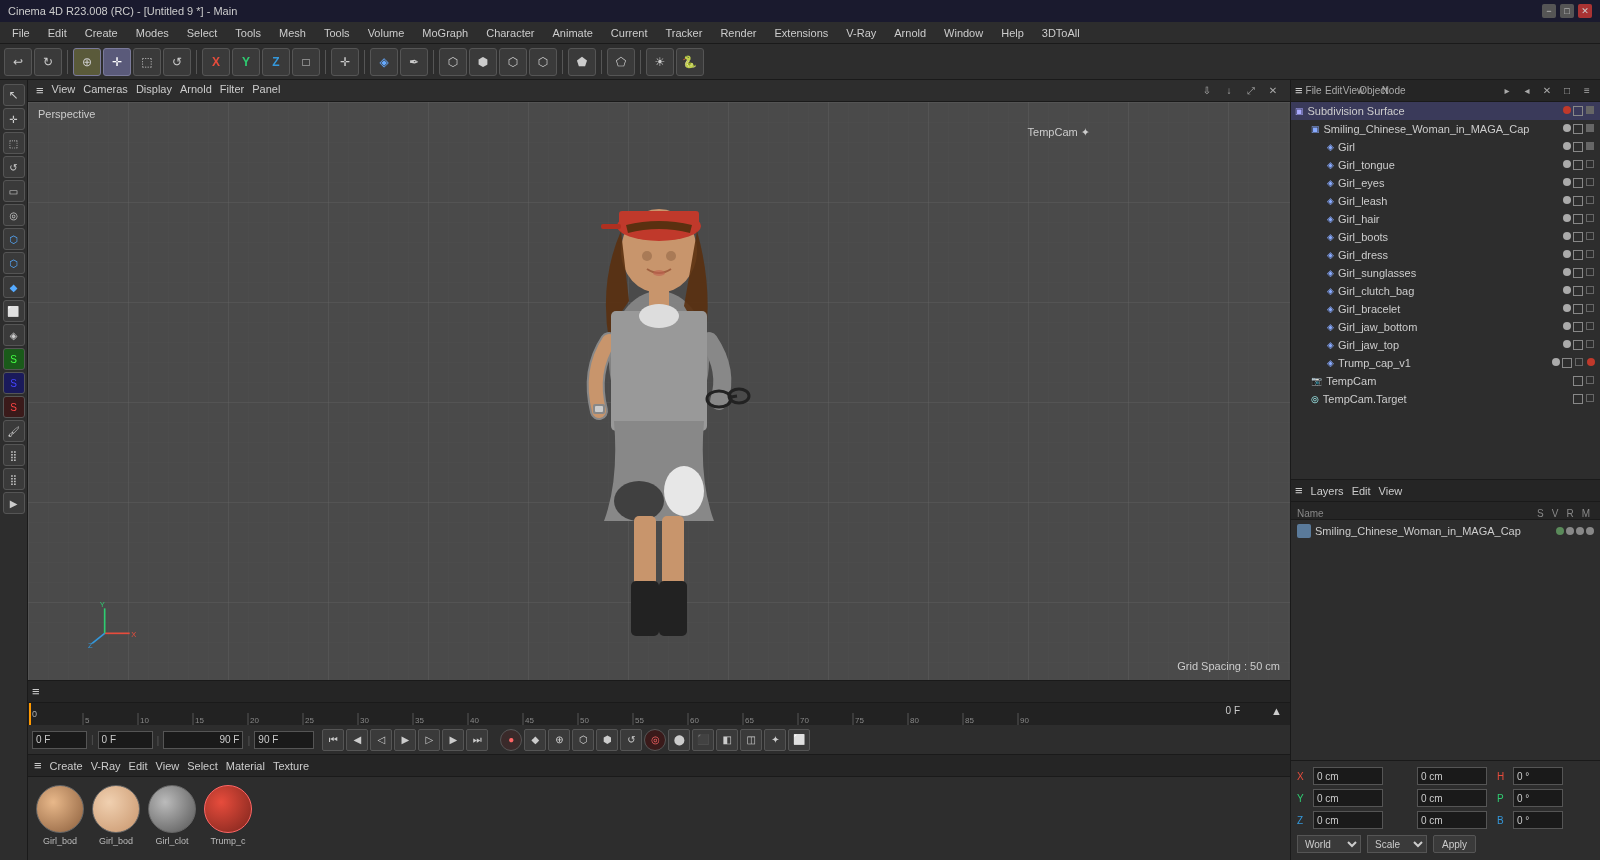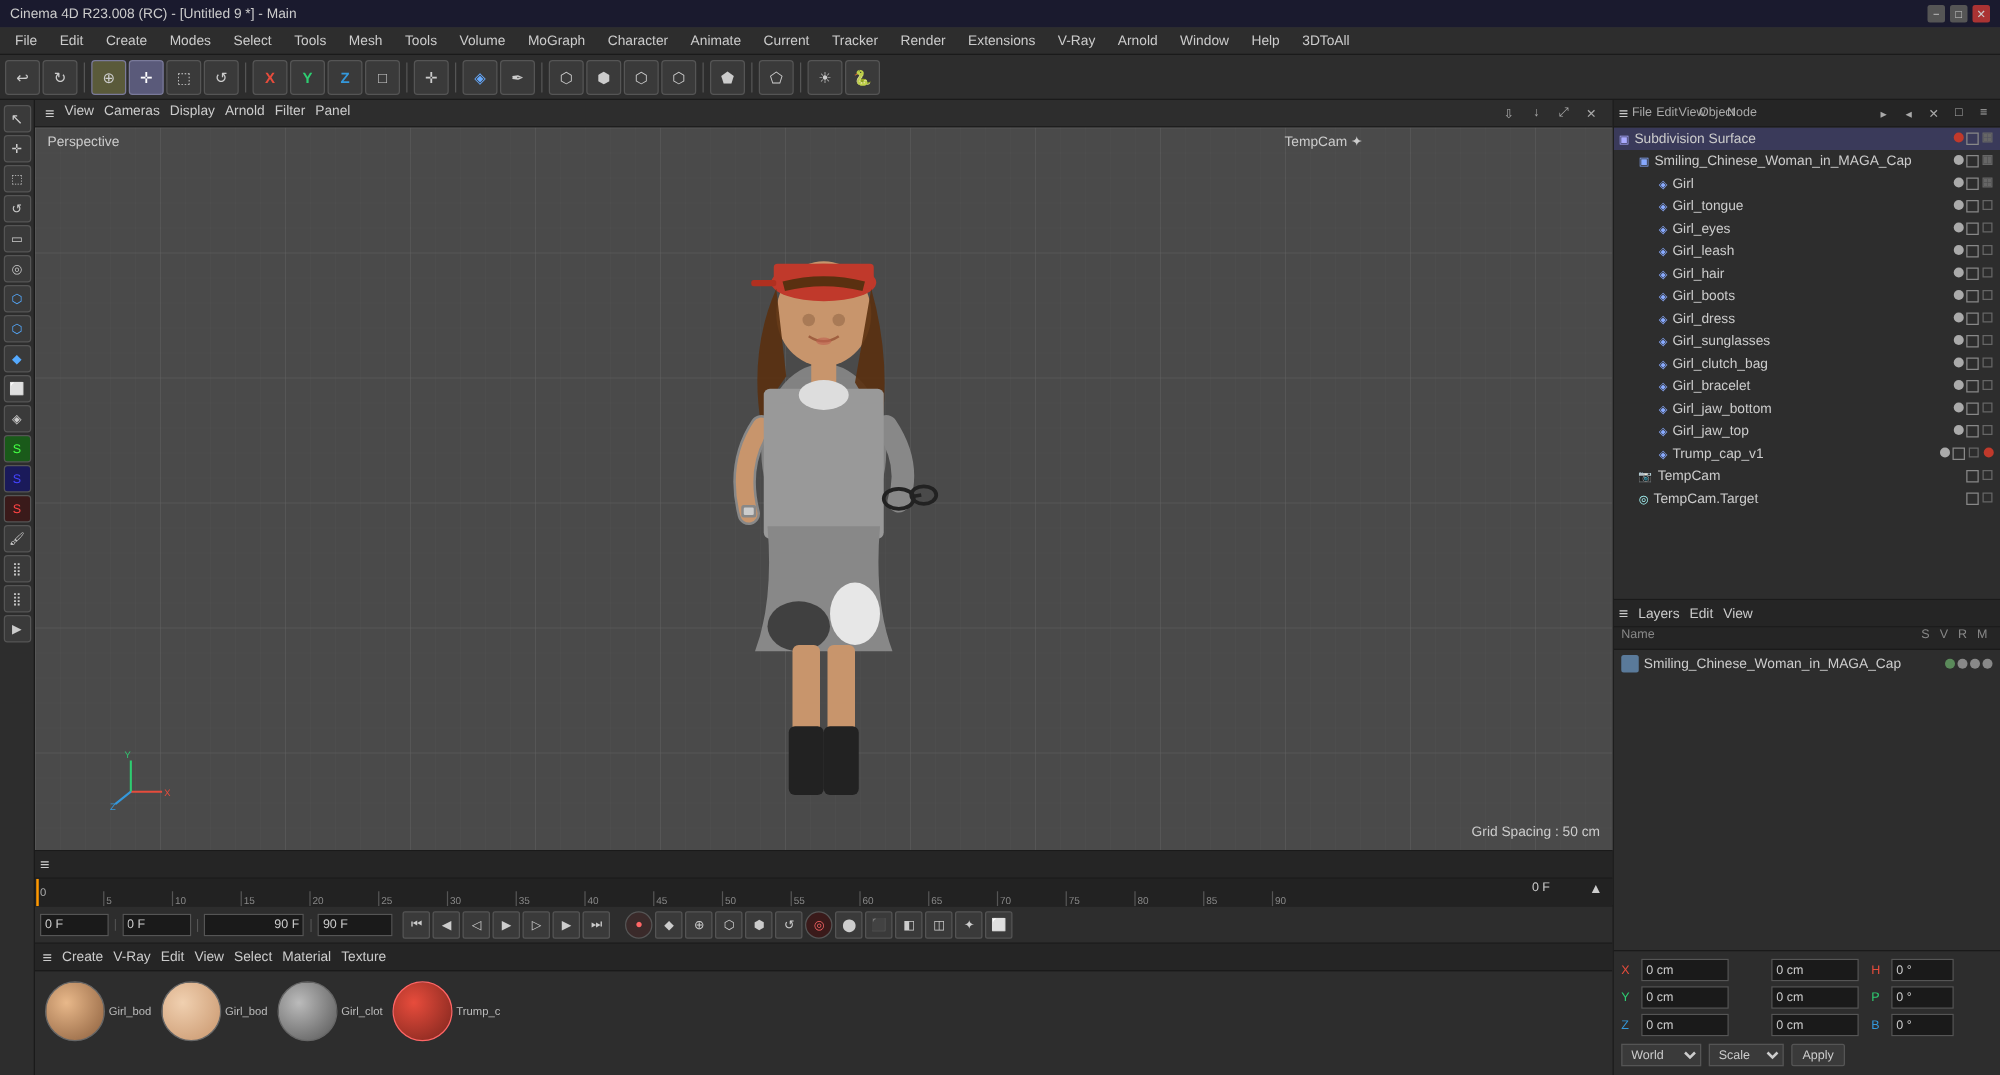--- a/index.html
+++ b/index.html
@@ -36,21 +36,21 @@
     #viewport-topbar .vp-menu { display: flex; gap: 8px; }
     #viewport-topbar .vp-menu-item { color: #ccc; font-size: 11px; cursor: pointer; }
     #viewport-topbar .vp-icons { display: flex; gap: 4px; }
     #viewport { flex: 1; background: #4a4a4a; position: relative; overflow: hidden; }
 
     
     #viewport-bg { position: absolute; inset: 0; background: #4a4a4a; }
 
     
     #perspective-label { position: absolute; top: 6px; left: 10px; color: #ccc; font-size: 11px; }
-    #tempcam-label { position: absolute; top: 5px; right: 200px; color: #ccc; font-size: 11px; }
+    #tempcam-label { position: absolute; top: 24px; right: 200px; color: #ccc; font-size: 11px; }
     #grid-spacing { position: absolute; bottom: 8px; right: 10px; color: #ccc; font-size: 11px; }
     #axis-widget { position: absolute; bottom: 30px; left: 60px; width: 50px; height: 50px; }
 
     
     #right-panel { width: 310px; background: #2d2d2d; border-left: 1px solid #1a1a1a; display: flex; flex-direction: column; }
     #right-panel-top { height: 50%; border-bottom: 1px solid #1a1a1a; overflow: hidden; display: flex; flex-direction: column; }
     #rp-toolbar { height: 22px; background: #252525; display: flex; align-items: center; padding: 0 4px; gap: 2px; border-bottom: 1px solid #1a1a1a; }
     #rp-toolbar .rpt-btn { width: 18px; height: 18px; display: flex; align-items: center; justify-content: center; cursor: pointer; color: #aaa; font-size: 10px; }
     #object-tree { flex: 1; overflow-y: auto; background: #2d2d2d; }
     .tree-item { display: flex; align-items: center; padding: 2px 4px; height: 18px; cursor: pointer; font-size: 11px; }
@@ -68,29 +68,29 @@
     #timeline-ruler { height: 22px; background: #222; position: relative; border-bottom: 1px solid #1a1a1a; }
     #timeline-controls { height: 30px; background: #2d2d2d; display: flex; align-items: center; padding: 0 4px; gap: 4px; border-bottom: 1px solid #1a1a1a; }
     .tc-input { width: 55px; height: 18px; background: #1a1a1a; border: 1px solid #555; color: #ccc; font-size: 10px; padding: 0 3px; }
     .tc-btn { width: 22px; height: 22px; background: #3a3a3a; border: 1px solid #555; border-radius: 2px; display: flex; align-items: center; justify-content: center; cursor: pointer; color: #ccc; font-size: 10px; }
 
     
     #material-area { flex: 1; display: flex; flex-direction: column; overflow: hidden; }
     #mat-toolbar { height: 22px; background: #252525; display: flex; align-items: center; padding: 0 6px; gap: 8px; border-bottom: 1px solid #1a1a1a; }
     #mat-toolbar .mat-menu { color: #ccc; font-size: 11px; cursor: pointer; }
     #mat-content { flex: 1; display: flex; align-items: flex-start; padding: 8px; gap: 8px; overflow-x: auto; }
-    .mat-ball { display: flex; flex-direction: row; align-items: center; gap: 3px; cursor: pointer; }
+    .mat-ball { display: flex; flex-direction: column; align-items: center; gap: 3px; cursor: pointer; }
     .mat-preview { width: 48px; height: 48px; border-radius: 50%; border: 1px solid #666; }
     .mat-name { font-size: 9px; color: #bbb; text-align: center; max-width: 55px; }
 
     
     #layers-panel { flex: 1; display: flex; flex-direction: column; }
     #layers-toolbar { height: 22px; background: #252525; display: flex; align-items: center; padding: 0 4px; gap: 8px; border-bottom: 1px solid #1a1a1a; }
     #layers-toolbar .lt-menu { color: #ccc; font-size: 11px; cursor: pointer; }
-    #layers-header { height: 18px; background: #252525; display: flex; align-items: flex-start; padding: 0 6px; gap: 4px; font-size: 10px; color: #888; border-bottom: 1px solid #1a1a1a; }
+    #layers-header { height: 18px; background: #252525; display: flex; align-items: flex-end; padding: 0 6px; gap: 4px; font-size: 10px; color: #888; border-bottom: 1px solid #1a1a1a; }
     #layers-content { flex: 1; overflow-y: auto; }
     .layer-item { display: flex; align-items: center; padding: 2px 6px; height: 22px; cursor: pointer; font-size: 11px; }
     .layer-item .layer-icon { width: 14px; height: 14px; background: #5a7a5a; border-radius: 2px; margin-right: 4px; flex-shrink: 0; }
     .layer-name { flex: 1; color: #ccc; font-size: 11px; }
     .layer-dots { display: flex; gap: 2px; align-items: center; }
     .layer-dot-g { width: 8px; height: 8px; border-radius: 50%; background: #5a8a5a; }
     .layer-dot-b { width: 8px; height: 8px; border-radius: 50%; background: #888; }
 
     
     #transform-area { height: 100px; background: #2d2d2d; border-top: 1px solid #1a1a1a; padding: 6px; }

